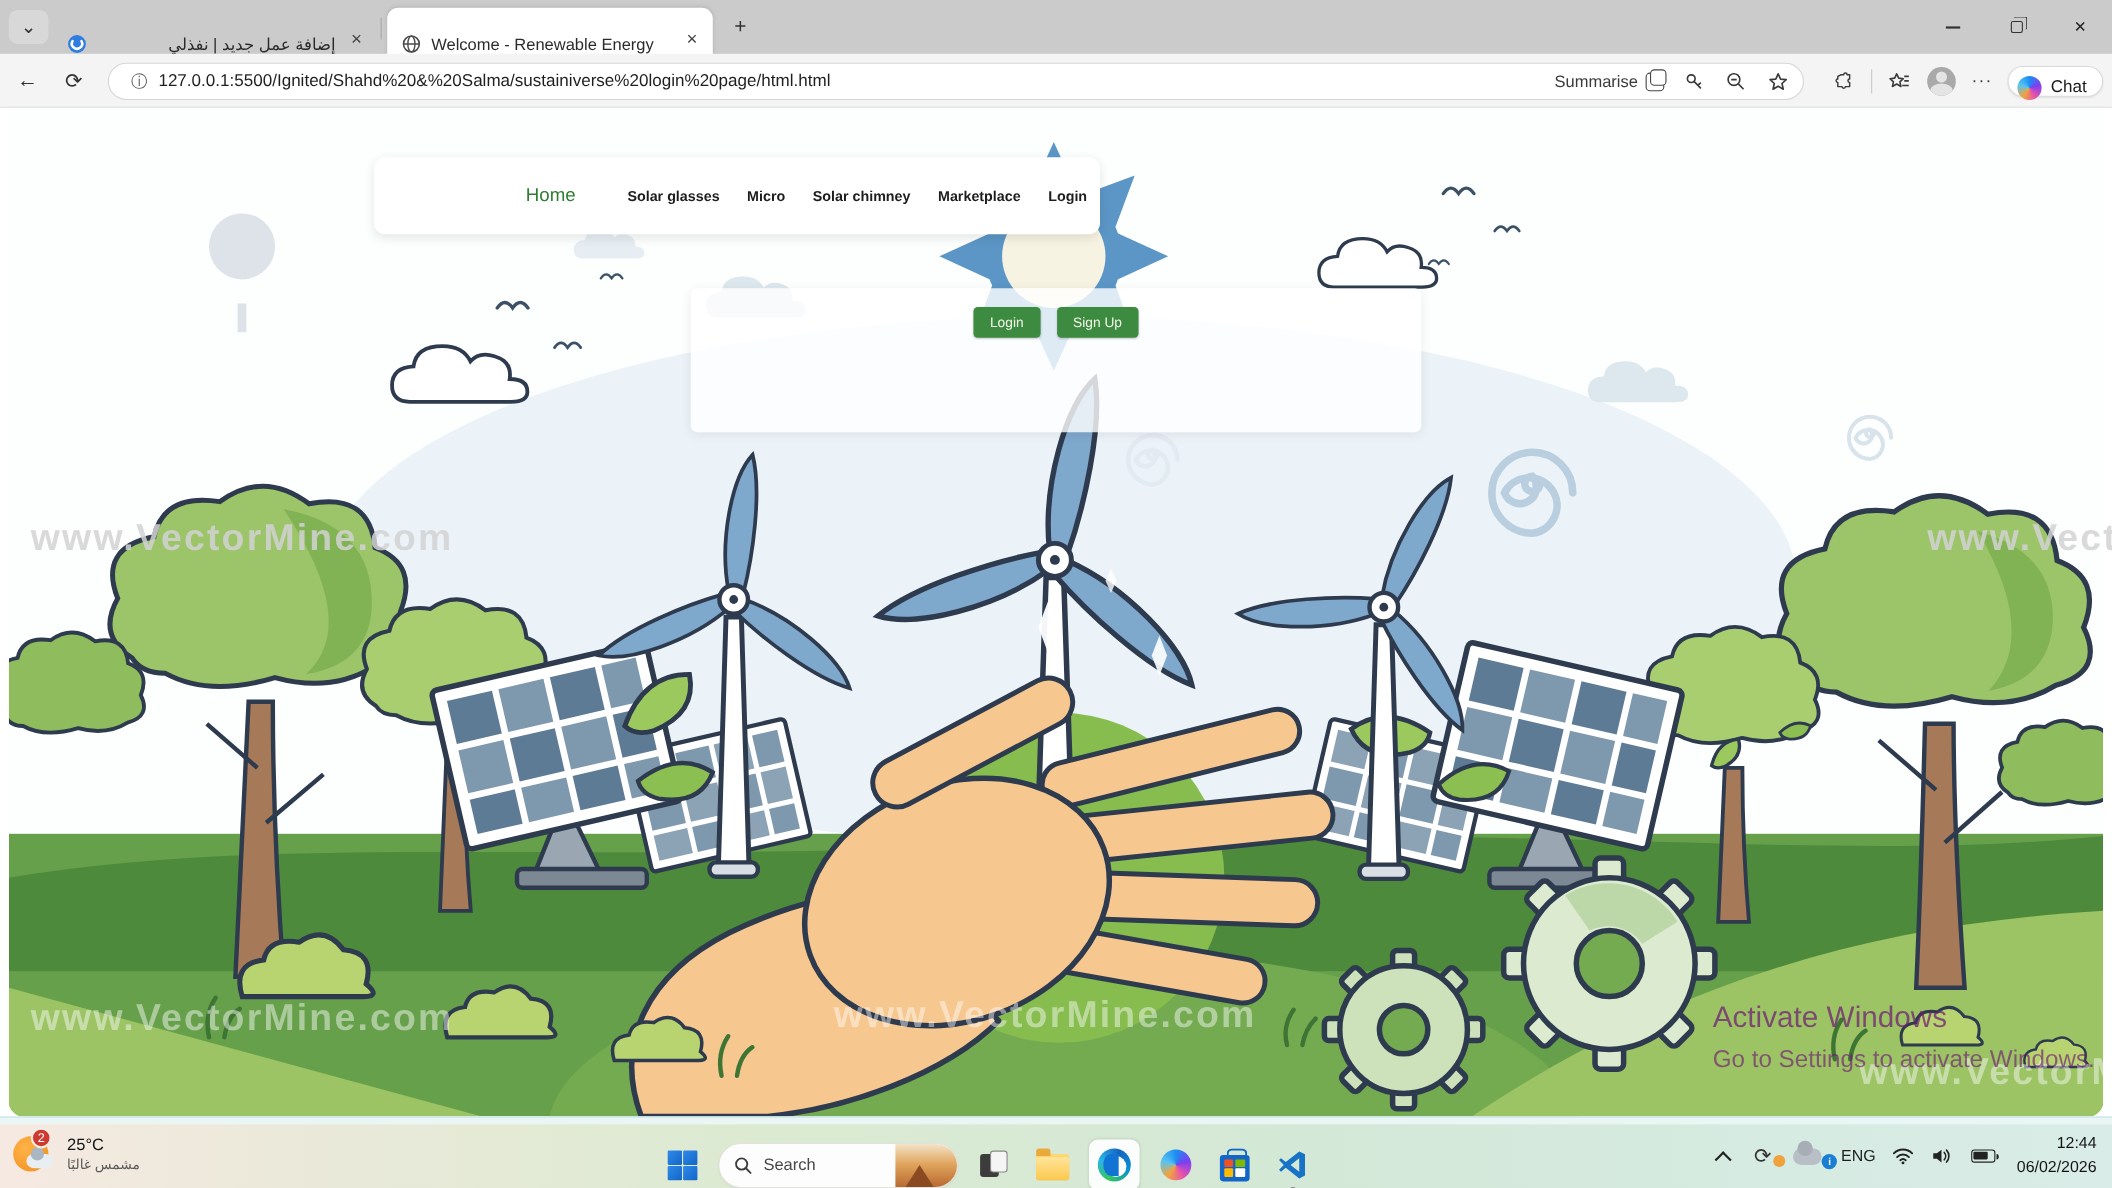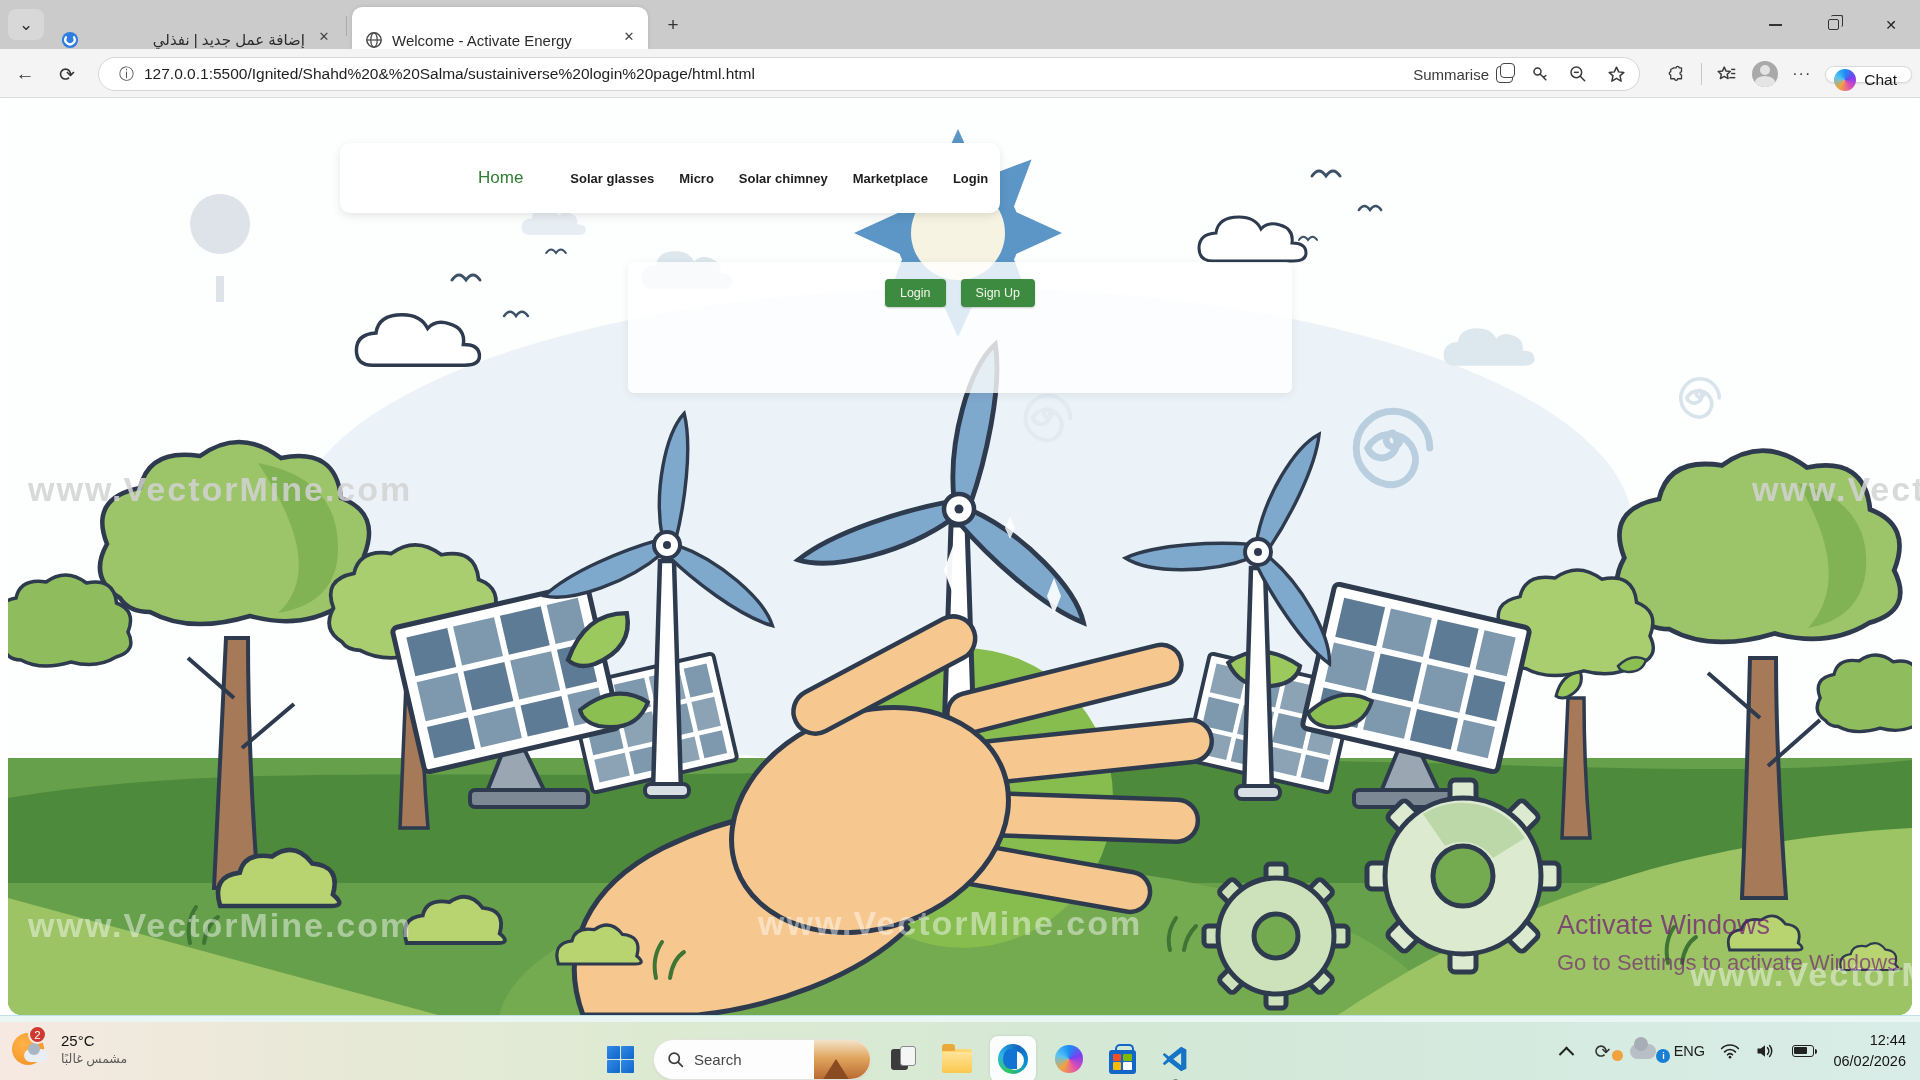--- a/index.html
+++ b/index.html
@@ -43,21 +43,21 @@
   .summarise{font-size:15px;color:#3a3a3a;display:flex;align-items:center;gap:7px;margin-left:28px;}
   .copilot-outline{width:17px;height:17px;border:1.8px solid #444;border-radius:4px;position:relative;}
   .copilot-outline::before{content:"";position:absolute;left:3px;top:-4px;width:13px;height:13px;border:1.8px solid #444;border-radius:4px;background:#fff;}
   .tb-icon{width:22px;height:22px;display:flex;align-items:center;justify-content:center;color:#3a3a3a;}
   .toolbar-right{position:absolute;right:8px;top:7px;height:36px;display:flex;align-items:center;gap:14px;}
   .tb-divider{width:1px;height:22px;background:#c9c9c9;}
   .avatar{width:26px;height:26px;border-radius:50%;background:#a9a9a9;overflow:hidden;position:relative;}
   .avatar::before{content:"";position:absolute;left:8px;top:4px;width:10px;height:10px;border-radius:50%;background:#e4e4e4;}
   .avatar::after{content:"";position:absolute;left:3px;top:15px;width:20px;height:12px;border-radius:50% 50% 0 0;background:#e4e4e4;}
   .more-dots{font-size:16px;letter-spacing:1px;color:#3a3a3a;}
-  .chat-btn{height:17px;border-radius:17px;background:#fff;border:1px solid #dadada;display:flex;align-items:center;
+  .chat-btn{height:28px;border-radius:17px;background:#fff;border:1px solid #dadada;display:flex;align-items:center;
     gap:8px;padding:12px 14px 0 8px;box-shadow:0 1px 2px rgba(0,0,0,.08);}
   .copilot-ball{width:22px;height:22px;border-radius:50%;background:conic-gradient(#1b8ef2,#7a3ff2,#e44fb0,#f2a33c,#58c4f2,#1b8ef2);}
   .chat-label{font-size:15.5px;color:#1a1a1a;}
 
   
   .viewport{position:absolute;left:0;top:98px;width:1920px;height:924px;background:#fff;overflow:hidden;}
   .illustration{position:absolute;left:8px;top:0;width:1904px;height:917px;border-radius:0 0 14px 14px;overflow:hidden;background:#fdfefe;}
   .bottom-strip{position:absolute;left:0;bottom:0;width:1920px;height:7px;background:#eaf6f3;border-top:1px solid #bfe2ea;}
 
   .nav-card{position:absolute;left:340px;top:45px;width:660px;height:70px;background:#fff;border-radius:10px;
@@ -155,21 +155,21 @@
       <span class="tab-title" dir="rtl">إضافة عمل جديد | نفذلي</span>
       <span class="tab-close">✕</span>
     </div>
     <div class="tab-divider"></div>
     <div class="tab active">
       <svg class="favicon" viewBox="0 0 20 20">
         <circle cx="10" cy="10" r="8" fill="none" stroke="#4a4a4a" stroke-width="1.6"></circle>
         <ellipse cx="10" cy="10" rx="3.6" ry="8" fill="none" stroke="#4a4a4a" stroke-width="1.4"></ellipse>
         <line x1="2" y1="10" x2="18" y2="10" stroke="#4a4a4a" stroke-width="1.4"></line>
       </svg>
-      <span class="tab-title">Welcome - Activate Energy</span>
+      <span class="tab-title">Welcome - Renewable Energy</span>
       <span class="tab-close">✕</span>
     </div>
     <div class="newtab-btn">
       <span>+</span>
     </div>
     <div class="win-controls">
       <div class="win-btn">
           <span class="glyph-min"></span>
         </div>
       <div class="win-btn">

